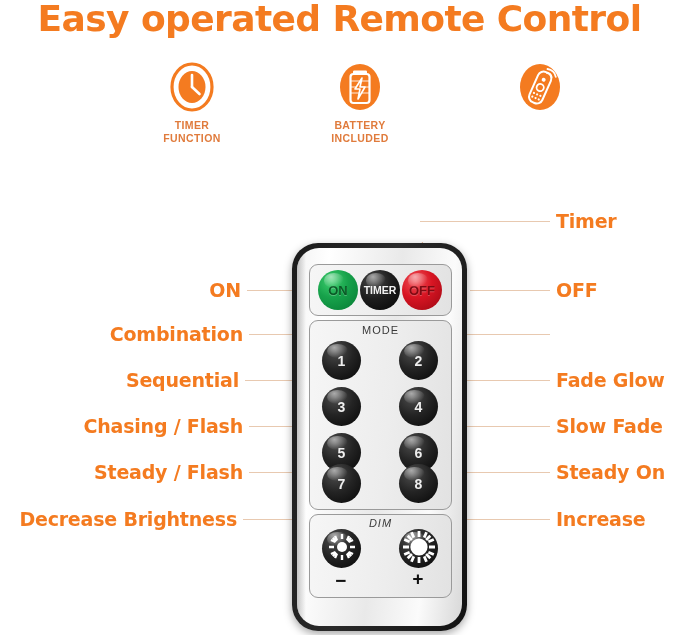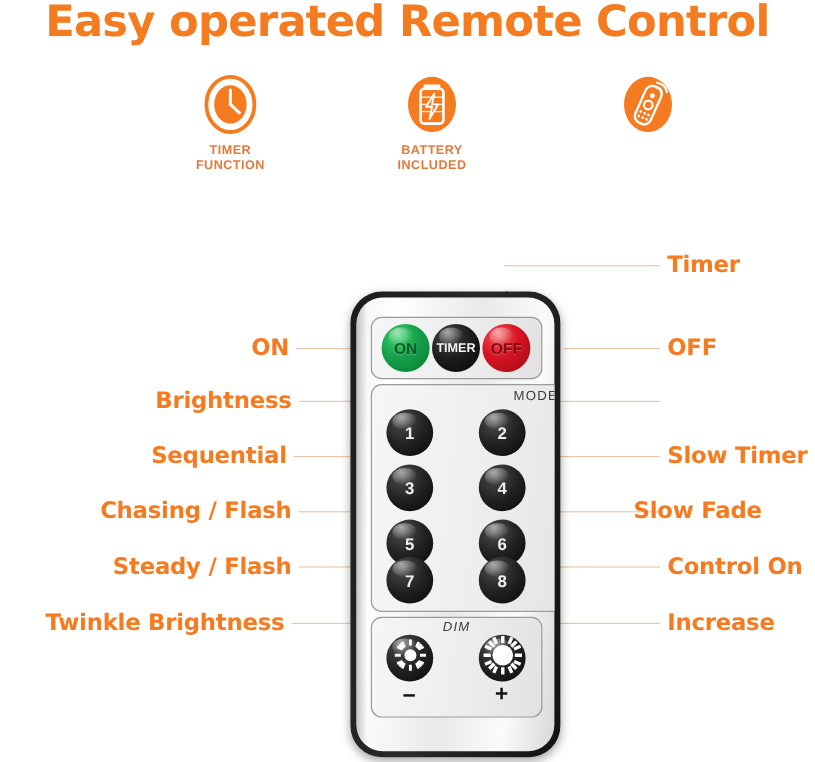--- a/index.html
+++ b/index.html
@@ -91,21 +91,21 @@
     background:linear-gradient(90deg,rgba(150,150,150,.55),rgba(255,255,255,0));
   }
 
   .panel{
     position:absolute;
     border:1px solid #9a9a9a;
     border-radius:9px;
     background:linear-gradient(96deg,#f6f6f6,#ededed 55%,#e2e2e2);
   }
   #panel-power{left:12px;top:16px;width:141px;height:50px;}
-  #panel-mode {left:12px;top:72px;width:141px;height:188px;padding-left:44px;}
+  #panel-mode {left:12px;top:72px;width:141px;height:188px;}
   #panel-dim  {left:12px;top:266px;width:141px;height:82px;font-style:italic;}
 
   .panel-cap{
     position:absolute;
     width:100%;
     text-align:center;
     font-size:11px;
     font-weight:normal;
     letter-spacing:1px;
     color:#3a3a3a;
@@ -227,31 +227,31 @@
   <div class="lead" style="left:442px;top:519px;width:108px;"></div>
 
   <div class="lead" style="left:247px;top:290px;width:85px;"></div>
   <div class="lead" style="left:249px;top:334px;width:70px;"></div>
   <div class="lead" style="left:245px;top:380px;width:74px;"></div>
   <div class="lead" style="left:249px;top:426px;width:70px;"></div>
   <div class="lead" style="left:249px;top:472px;width:70px;"></div>
   <div class="lead" style="left:243px;top:519px;width:76px;"></div>
 
   <div class="lbl l" style="right:438px;top:279px;">ON</div>
-  <div class="lbl l" style="right:436px;top:323px;">Brightness</div>
+  <div class="lbl l" style="right:436px;top:323px;">Combination</div>
   <div class="lbl l" style="right:436px;top:415px;">Chasing / Flash</div>
   <div class="lbl l" style="right:440px;top:369px;">Sequential</div>
   <div class="lbl l" style="right:436px;top:461px;">Steady / Flash</div>
-  <div class="lbl l" style="right:442px;top:508px;">Twinkle Brightness</div>
+  <div class="lbl l" style="right:442px;top:508px;">Decrease Brightness</div>
 
   <div class="lbl r" style="left:556px;top:210px;">Timer</div>
   <div class="lbl r" style="left:556px;top:279px;">OFF</div>
-  <div class="lbl r" style="left:556px;top:369px;">Slow Timer</div>
-  <div class="lbl r" style="left:528px;top:415px;">Slow Fade</div>
-  <div class="lbl r" style="left:556px;top:461px;">Control On</div>
+  <div class="lbl r" style="left:556px;top:369px;">Fade Glow</div>
+  <div class="lbl r" style="left:556px;top:415px;">Slow Fade</div>
+  <div class="lbl r" style="left:556px;top:461px;">Steady On</div>
   <div class="lbl r" style="left:556px;top:508px;">Increase</div>
 
   <div class="remote">
     <div class="remote-face">
 
       <div class="panel" id="panel-power">
         <div class="btn btn-on">ON</div>
         <div class="btn btn-timer">TIMER</div>
         <div class="btn btn-off">OFF</div>
       </div>

